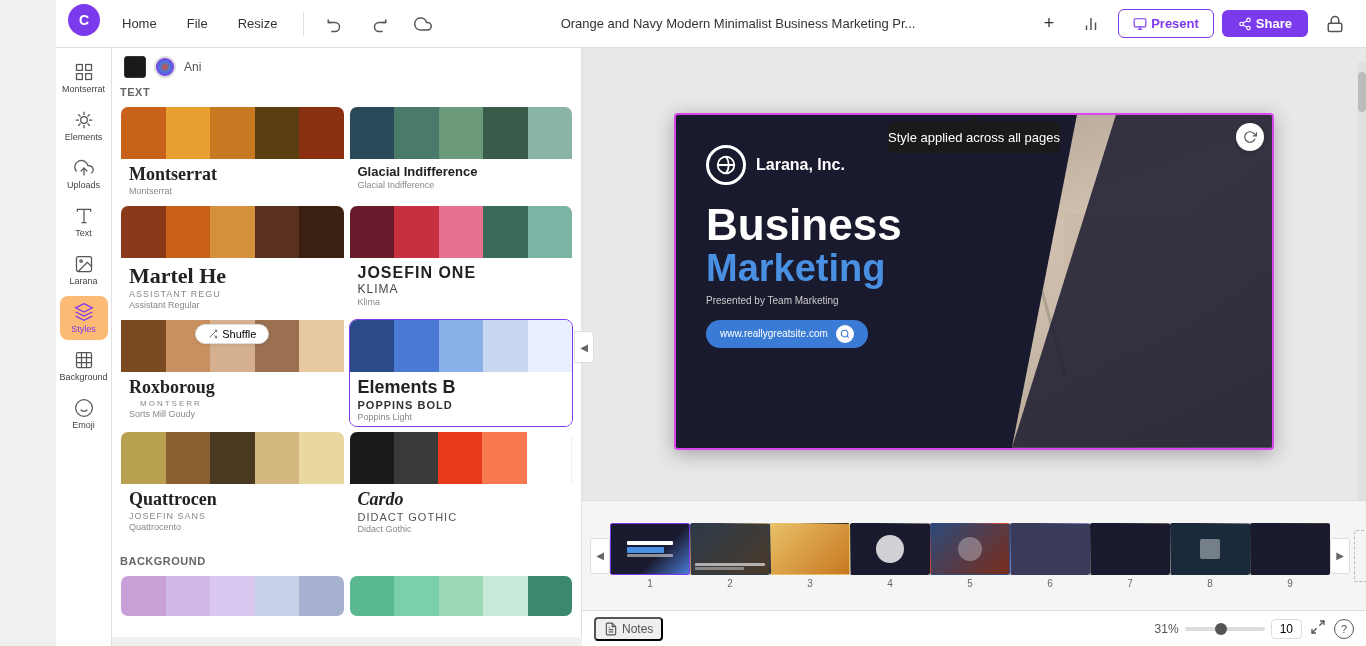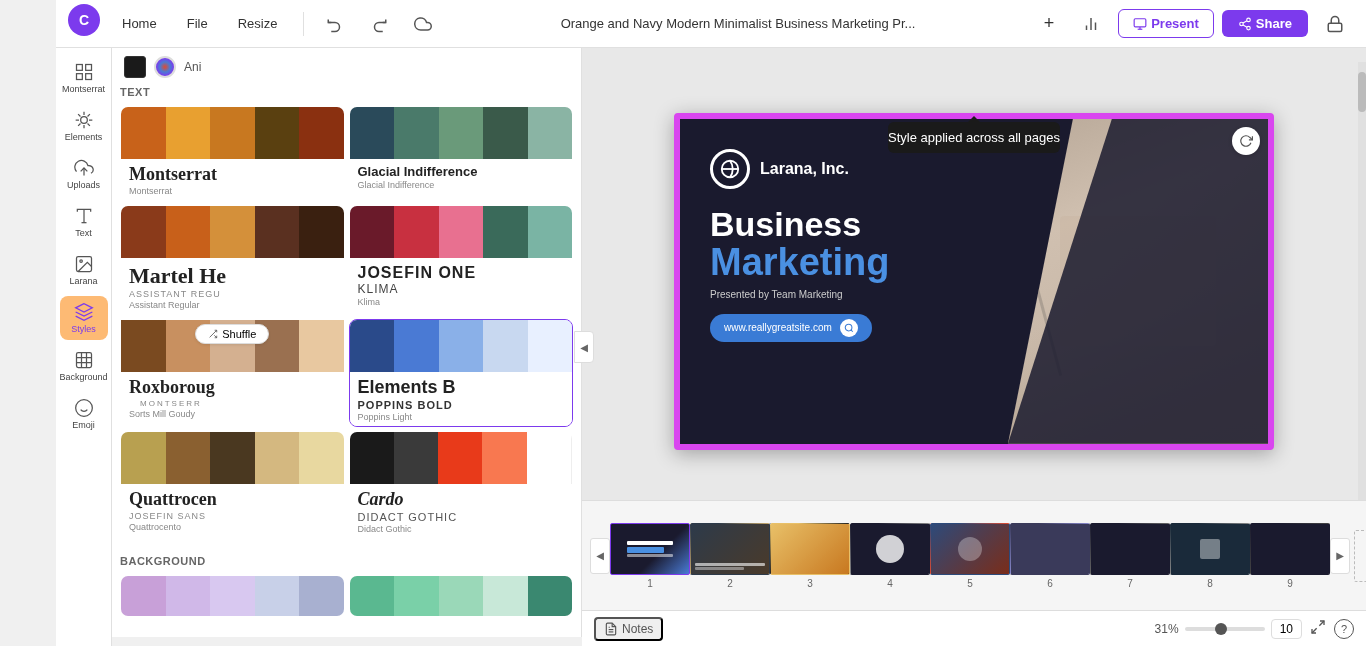--- a/index.html
+++ b/index.html
@@ -201,21 +201,21 @@
 
     
     .slide-canvas {
       width: 600px;
       height: 337px;
       background: #1a1a2e;
       border-radius: 4px;
       box-shadow: 0 4px 20px rgba(0,0,0,0.3);
       position: relative;
       overflow: hidden;
-      border: 6px solid #d946ef;
+      border: 2px solid #d946ef;
     }
 
     
     .slide-left {
       position: absolute;
       left: 0; top: 0; bottom: 0;
       width: 370px;
       padding: 30px 30px;
       z-index: 2;
     }
@@ -223,21 +223,21 @@
       display: flex; align-items: center; gap: 10px;
       margin-bottom: 18px;
     }
     .slide-logo-circle {
       width: 40px; height: 40px;
       border: 3px solid white;
       border-radius: 50%;
       display: flex; align-items: center; justify-content: center;
     }
     .slide-company { color: white; font-size: 16px; font-weight: 600; }
-    .slide-title-black { color: white; font-size: 34px; font-weight: 800; line-height: 1; }
+    .slide-title-black { color: white; font-size: 44px; font-weight: 800; line-height: 1; }
     .slide-title-blue { color: #4a90e2; font-size: 38px; font-weight: 800; line-height: 1; margin-top: 2px; }
     .slide-subtitle { color: #ccc; font-size: 10px; margin-top: 8px; }
     .slide-url-bar {
       display: flex;
       align-items: center;
       background: #3a7bd5;
       border-radius: 20px;
       padding: 5px 14px;
       margin-top: 14px;
       width: fit-content;

